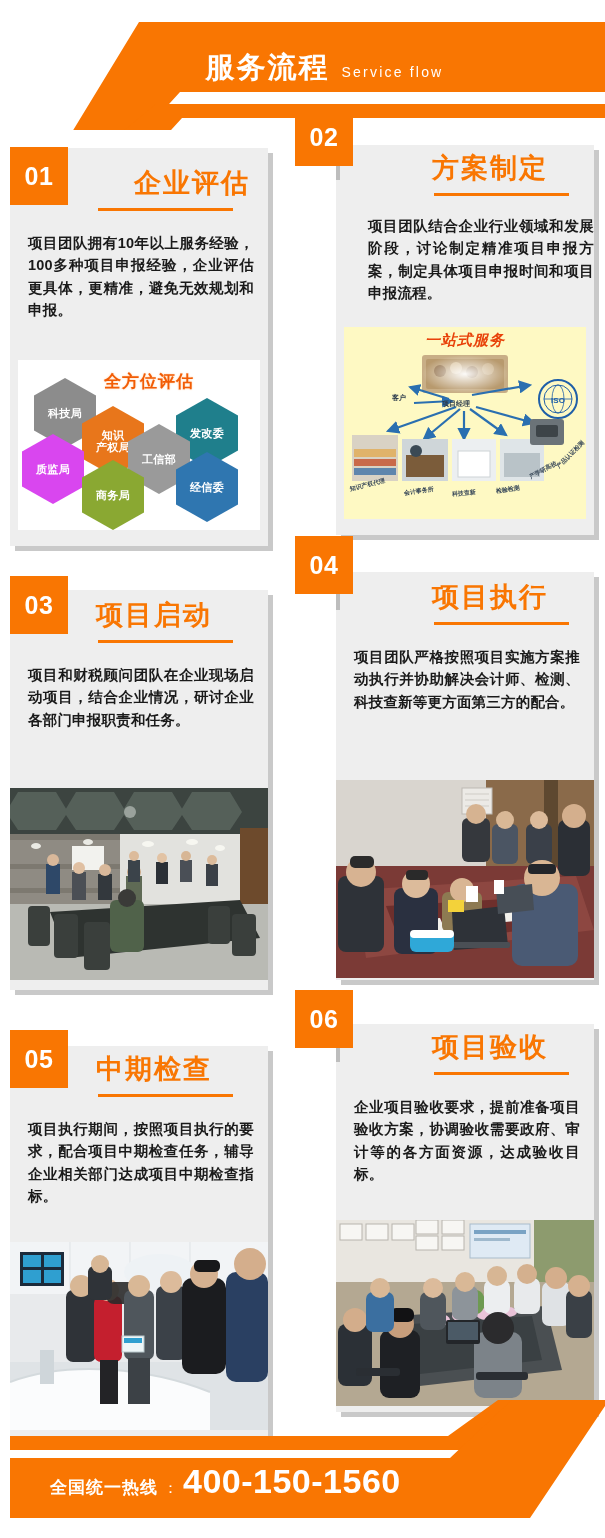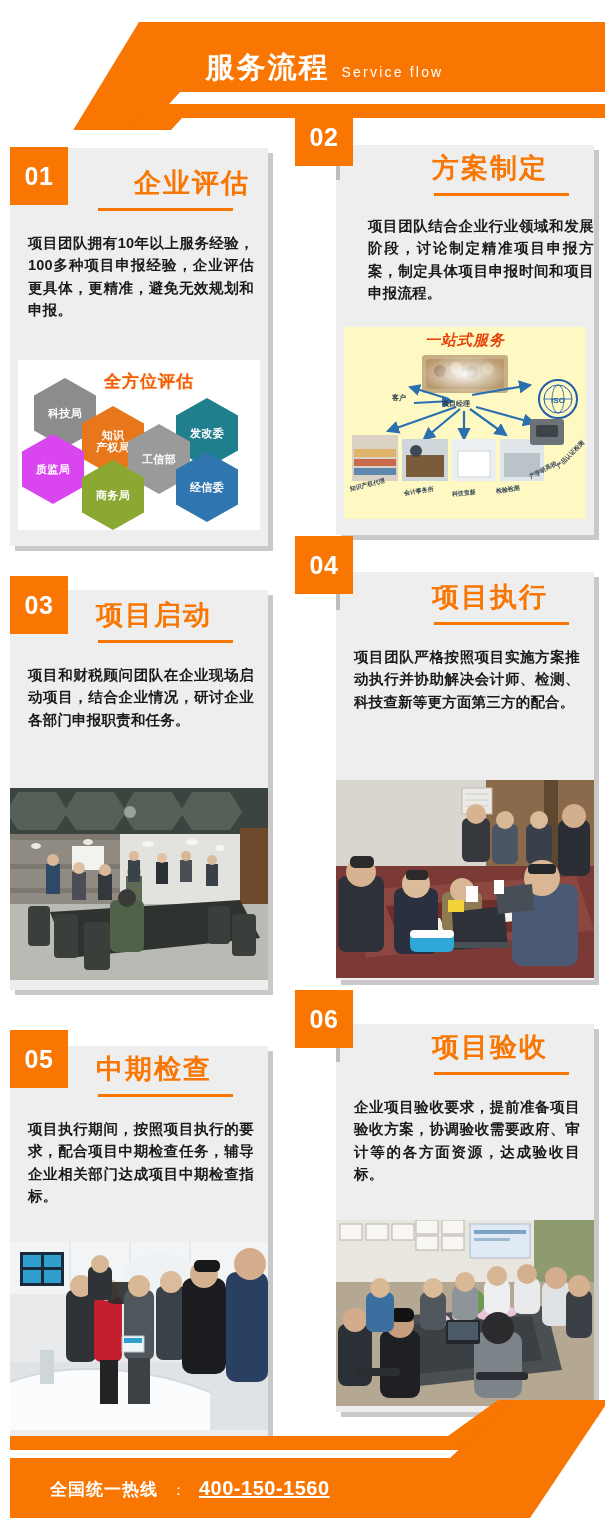--- a/index.html
+++ b/index.html
@@ -29,25 +29,25 @@
   .header-en {
     font-size: 14px; color: #ffffff; letter-spacing: 2.2px;
     font-weight: normal;
     margin-top: 45px;
   }
 
   
   .footer-band { position: absolute; left: 0; bottom: 0; width: 605px; height: 138px; }
   .footer-text-wrap {
     position: absolute; left: 50px; bottom: 37px;
-    display: flex; align-items: baseline; gap: 10px;
+    display: flex; align-items: baseline; gap: 2px;
   }
   .footer-label { font-size: 17px; color: #ffffff; letter-spacing: 1px; font-weight: bold; }
   .footer-colon { font-size: 15px; color: #ffffff; padding: 0 3px; }
-  .footer-phone { font-size: 20px; color: #ffffff; font-weight: bold; letter-spacing: 0.5px; text-decoration: underline; }
+  .footer-phone { font-size: 34px; color: #ffffff; font-weight: bold; letter-spacing: 0.5px; }
 
   
   .card {
     position: absolute;
     background: #eeeeee;
     box-shadow: 5px 5px 0 0 #c9c9c9;
   }
   .card.col-left  { left: 10px;  width: 258px; }
   .card.col-right { left: 336px; width: 258px; }
 

